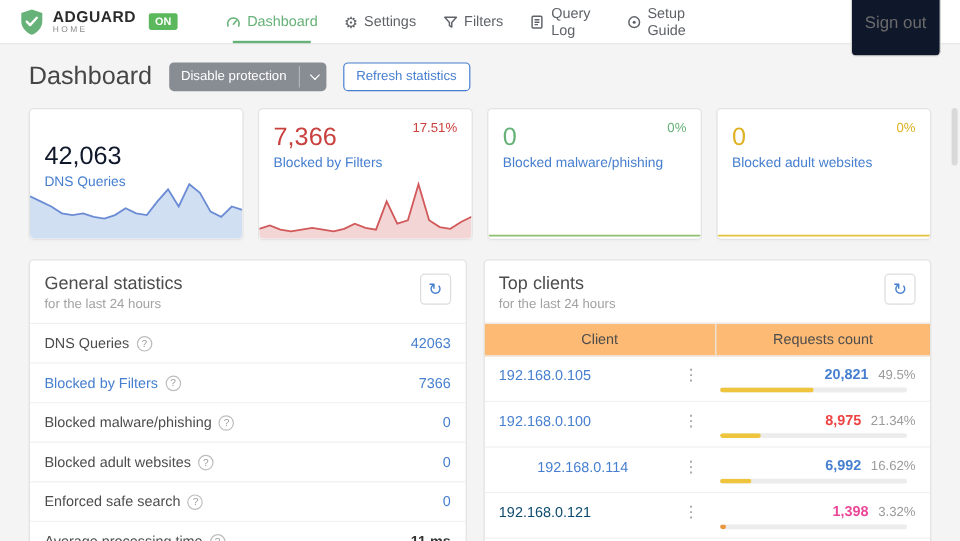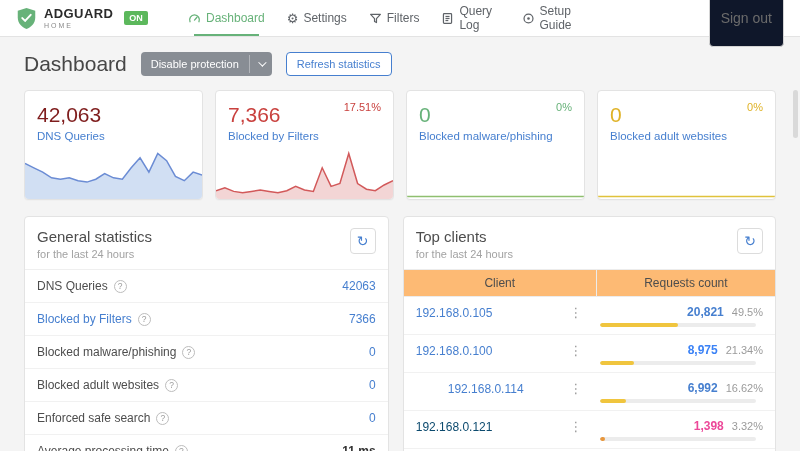--- a/index.html
+++ b/index.html
@@ -147,21 +147,21 @@
       <span class="seg">Disable protection</span>
       <span class="caret-seg">
           <span class="chev"></span>
         </span>
     </button>
     <button class="btn-refresh">Refresh statistics</button>
   </div>
 
   <div class="stat-grid">
     <div class="stat-card">
-      <div class="stat-value" style="color: #7f1d1d;">42,063</div>
+      <div class="stat-value" style="color: #0f172a; margin-top: 16px;">42,063</div>
       <a class="stat-label" style="color: rgb(70, 127, 207);">DNS Queries</a>
       <span class="stat-pct" style="color: rgb(70, 127, 207);"></span>
       <div class="spark">
           <svg viewBox="0 0 100 40" preserveAspectRatio="none">
             <polygon points="0,40 0.00,12.70 5.00,16.00 10.00,19.30 15.00,23.70 20.00,24.80 25.00,23.70 30.00,25.90 35.00,27.00 40.00,24.80 45.00,20.40 50.00,23.70 55.00,24.80 60.00,16.00 65.00,8.30 70.00,19.30 75.00,5.00 80.00,10.50 85.00,22.60 90.00,25.90 95.00,19.30 100.00,21.50 100,40" fill="rgba(70,127,207,0.25)"></polygon>
             <polyline points="0.00,12.70 5.00,16.00 10.00,19.30 15.00,23.70 20.00,24.80 25.00,23.70 30.00,25.90 35.00,27.00 40.00,24.80 45.00,20.40 50.00,23.70 55.00,24.80 60.00,16.00 65.00,8.30 70.00,19.30 75.00,5.00 80.00,10.50 85.00,22.60 90.00,25.90 95.00,19.30 100.00,21.50" fill="none" stroke="#6b8cd4" stroke-width="1.5" vector-effect="non-scaling-stroke"></polyline>
           </svg>
         </div>
     </div>
     <div class="stat-card">
@@ -275,21 +275,21 @@
       </div>
     </div>
   </div>
           <div class="tc-row">
     <div class="tc-client">
       <a class="tc-ip" style="color: rgb(70, 127, 207);">192.168.0.100</a>
       <span class="kebab">⋮</span>
     </div>
     <div class="tc-req">
       <div class="tc-line">
-        <span class="tc-count" style="color: #3b82f6;">8,975</span>
+        <span class="tc-count" style="color: #ef4444;">8,975</span>
         <span class="tc-pct">21.34%</span>
       </div>
       <div class="tc-bar">
         <div class="tc-bar-fill" style="width: 21.34%; background: rgb(240, 197, 62);"></div>
       </div>
     </div>
   </div>
           <div class="tc-row">
     <div class="tc-client">
       <a class="tc-ip" style="color: rgb(70, 127, 207); margin-left: 32px;">192.168.0.114</a>

